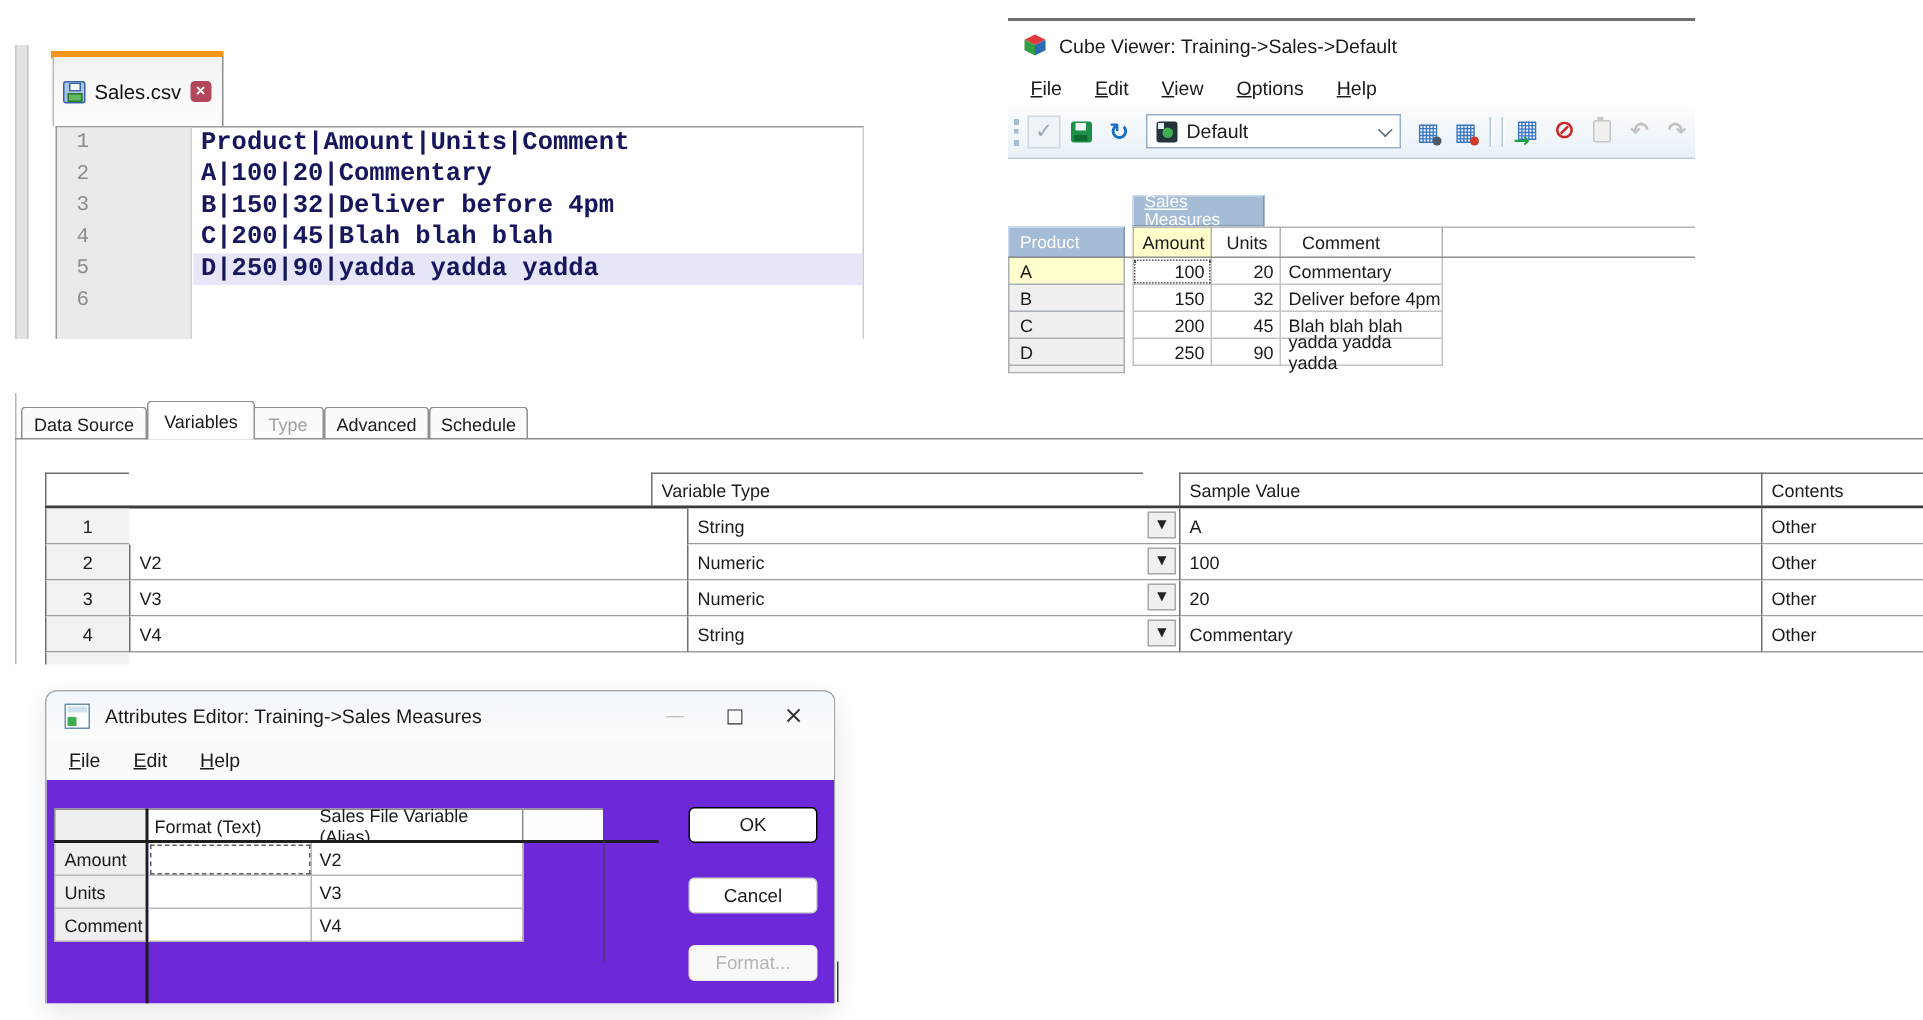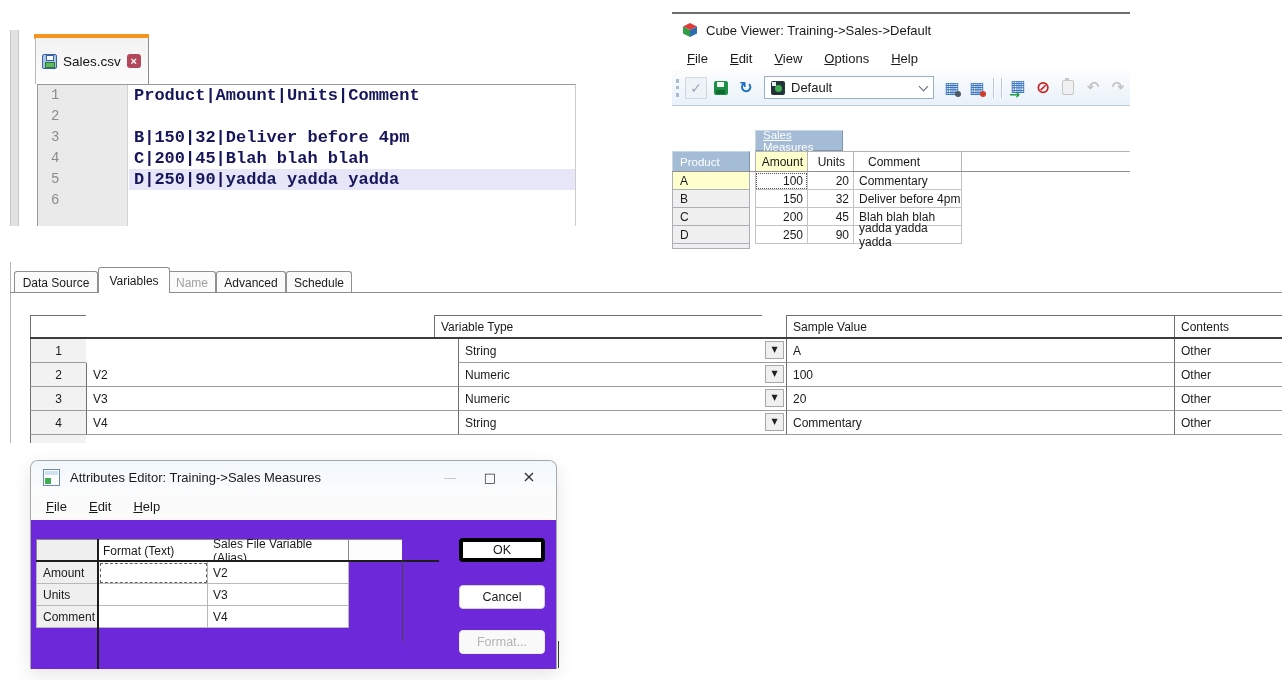--- a/index.html
+++ b/index.html
@@ -99,21 +99,21 @@
   .winctl{position:absolute;top:0;height:32px;display:flex;align-items:center;justify-content:center;width:22px;font-size:13px;color:#333;}
   .at-menubar{left:0;top:32px;width:100%;height:27px;background:#fbfbfb;display:flex;align-items:center;padding-left:4px;box-sizing:border-box;}
   .at-content{left:0;top:59px;right:0;bottom:0;background:#6d28d9;}
   .at-hcell{height:22px;background:#fff;border-top:1px solid #8a8a8a;font-size:12px;display:flex;align-items:center;padding-left:5px;box-sizing:border-box;}
   .at-rowhdr{height:22px;background:#efefef;border-left:1px solid #b8b8b8;border-bottom:1px solid #b8b8b8;font-size:12px;
              display:flex;align-items:center;padding-left:6px;box-sizing:border-box;position:absolute;}
   .at-cell{height:22px;background:#fff;border-right:1px solid #b8b8b8;border-bottom:1px solid #b8b8b8;font-size:12px;
            display:flex;align-items:center;padding-left:5px;box-sizing:border-box;position:absolute;}
   .ants{outline:1px dashed #606060;outline-offset:-2px;}
   .dlg-btn{width:86px;height:24px;border-radius:4px;font-size:12.5px;display:flex;align-items:center;justify-content:center;box-sizing:border-box;position:absolute;left:428px;}
-  .btn-ok{background:#fff;border:4px solid #000000;}
+  .btn-ok{background:#fff;border:1px solid #000000;}
   .btn-cancel{background:#fff;border:1px solid #d2d2d2;}
   .btn-disabled{background:#f9f9f9;border:1px solid #ececec;color:#b4b4b4;}
 </style>
 </head>
 <body>
 
 <div id="canvas">
 
   <div id="npp" class="abs">
     <div class="abs npp-strip"></div>
@@ -126,20 +126,21 @@
     <div class="abs npp-editor">
       <div class="npp-gutter"></div>
       <div class="abs npp-hl" style="top:84px;"></div>
       <div class="abs npp-num" style="top:0">1</div>
       <div class="abs npp-num" style="top:21px">2</div>
       <div class="abs npp-num" style="top:42px">3</div>
       <div class="abs npp-num" style="top:63px">4</div>
       <div class="abs npp-num" style="top:84px">5</div>
       <div class="abs npp-num" style="top:105px">6</div>
       <div class="abs npp-line" style="top:0">Product|Amount|Units|Comment</div>
+      <div class="abs npp-line" style="top:21px">A|100|20|Commentary</div>
       <div class="abs npp-line" style="top:42px">B|150|32|Deliver before 4pm</div>
       <div class="abs npp-line" style="top:63px">C|200|45|Blah blah blah</div>
       <div class="abs npp-line" style="top:84px">D|250|90|yadda yadda yadda</div>
       <div class="abs npp-line" style="top:105px"></div>
     </div>
   </div>
 
   <div id="cube" class="abs">
     <div class="abs cv-title">
       <svg width="16" height="16" viewBox="0 0 16 16">
@@ -234,21 +235,21 @@
     <div class="abs cv-cell rt" style="left:83px;top:212px;width:53px;height:18px;border-left:1px solid #c3c3c3;">250</div>
     <div class="abs cv-cell rt" style="left:136px;top:212px;width:46px;height:18px;">90</div>
     <div class="abs cv-cell lt" style="left:182px;top:212px;width:108px;height:18px;">yadda yadda yadda</div>
   </div>
 
   <div id="ti" class="abs">
     <div class="abs ti-left-edge"></div>
     <div class="abs ti-paneline"></div>
     <div class="abs ti-tab inactive" style="left:14px;width:84px;">Data Source</div>
     <div class="abs ti-tab active" style="left:98px;width:72px;">Variables</div>
-    <div class="abs ti-tab inactive disabled" style="left:168px;width:48px;">Name</div>
+    <div class="abs ti-tab inactive disabled" style="left:168px;width:48px;">Type</div>
     <div class="abs ti-tab inactive" style="left:216px;width:70px;">Advanced</div>
     <div class="abs ti-tab inactive" style="left:286px;width:66px;">Schedule</div>
 
     <div class="abs ti-hcell" style="left:30px;top:53px;width:56px;"></div>
     <div class="abs ti-hcell" style="left:434px;top:53px;width:328px;">Variable Type</div>
     <div class="abs ti-hcell" style="left:786px;top:53px;width:388px;">Sample Value</div>
     <div class="abs ti-hcell" style="left:1174px;top:53px;width:108px;">Contents</div>
     <div class="abs ti-underline" style="left:30px;top:75px;width:1252px;"></div>
 
     <div class="ti-cell ti-num" style="left:30px;top:77px;width:56px;">1</div>

